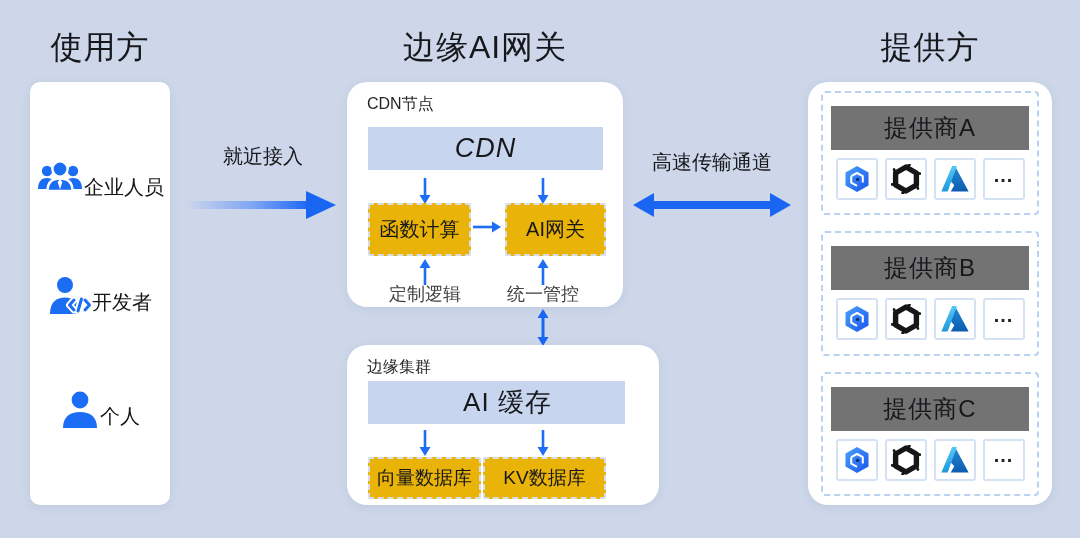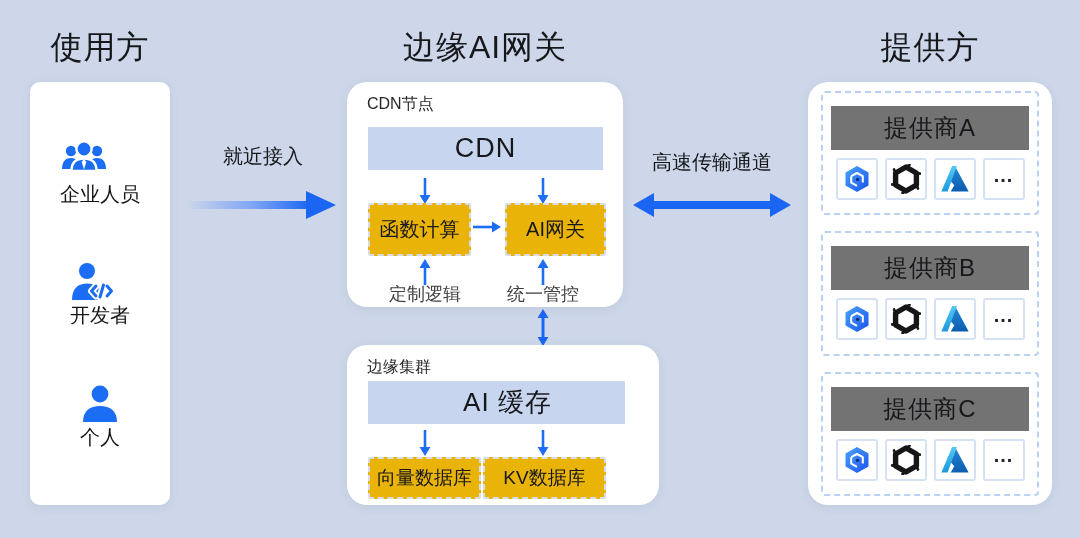--- a/index.html
+++ b/index.html
@@ -14,21 +14,21 @@
     font-size:32px;letter-spacing:1px;color:#17181c;
     text-align:center;white-space:nowrap;
   }
   .card{
     position:absolute;background:#ffffff;border-radius:20px;
     box-shadow:0 2px 10px rgba(70,90,130,0.10);
   }
   
   .users-card{left:30px;top:82px;width:140px;height:423px;border-radius:10px;
     display:flex;flex-direction:column;justify-content:space-evenly;align-items:center;}
-  .user-item{display:flex;flex-direction:column;align-items:flex-start;gap:0;}
+  .user-item{display:flex;flex-direction:row;align-items:flex-end;gap:0;}
   .user-label{font-size:20px;color:#151517;}
   
   .cdn-card{left:347px;top:82px;width:276px;height:225px;}
   .cluster-card{left:347px;top:345px;width:312px;height:160px;}
   .card-tag{position:absolute;left:20px;top:12px;font-size:16px;color:#26262a;}
   .bar{
     position:absolute;background:#c7d5ee;display:flex;align-items:center;justify-content:center;
     font-size:26px;color:#17181c;letter-spacing:1px;
   }
   .dash-box{
@@ -141,21 +141,21 @@
 <div class="arrow-caption" style="left:188px;top:143px;width:150px;">就近接入</div>
 <div class="abs" style="left:186px;top:190px;">
   <svg width="150" height="30" viewBox="0 0 150 30">
     <rect x="0" y="11" width="124" height="8" fill="url(#gradShaft)"></rect>
     <path d="M120,1 L150,15 L120,29 Z" fill="#1a66f2"></path>
   </svg>
 </div>
 
 <div class="card cdn-card">
   <div class="card-tag">CDN节点</div>
-  <div class="bar" style="left:21px;top:45px;width:235px;height:43px;font-size:27px;">CDN</div>
+  <div class="bar" style="left:21px;top:45px;width:235px;height:43px;font-size:27px;font-style:italic;">CDN</div>
 
   <div class="abs" style="left:71px;top:96px;">
     <svg width="14" height="26">
         <line x1="7" y1="0" x2="7" y2="18" stroke="#1e6ef5" stroke-width="2.6"></line>
         <path d="M7,26 L1.5,17 L12.5,17 Z" fill="#1e6ef5"></path>
       </svg>
   </div>
   <div class="abs" style="left:189px;top:96px;">
     <svg width="14" height="26">
         <line x1="7" y1="0" x2="7" y2="18" stroke="#1e6ef5" stroke-width="2.6"></line>

